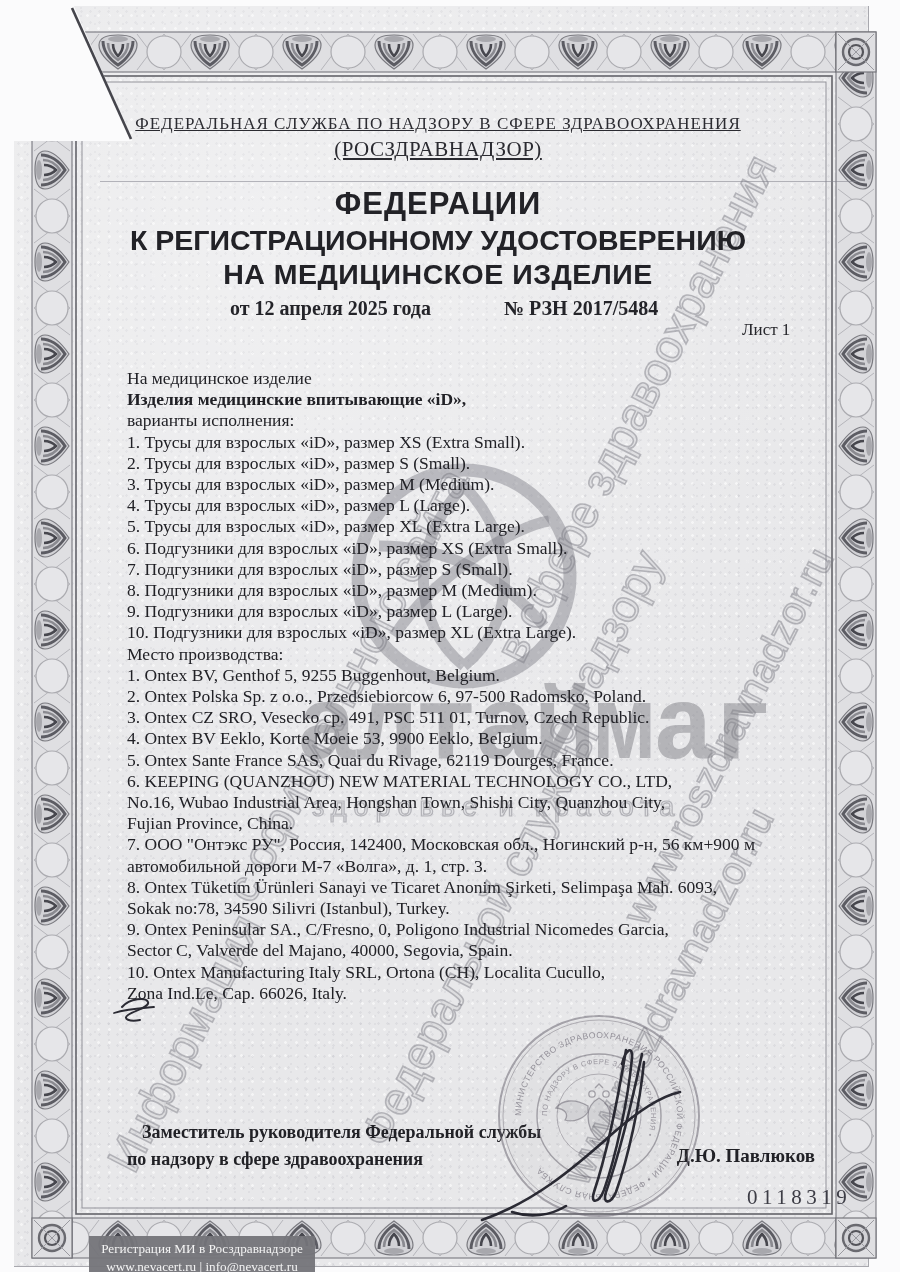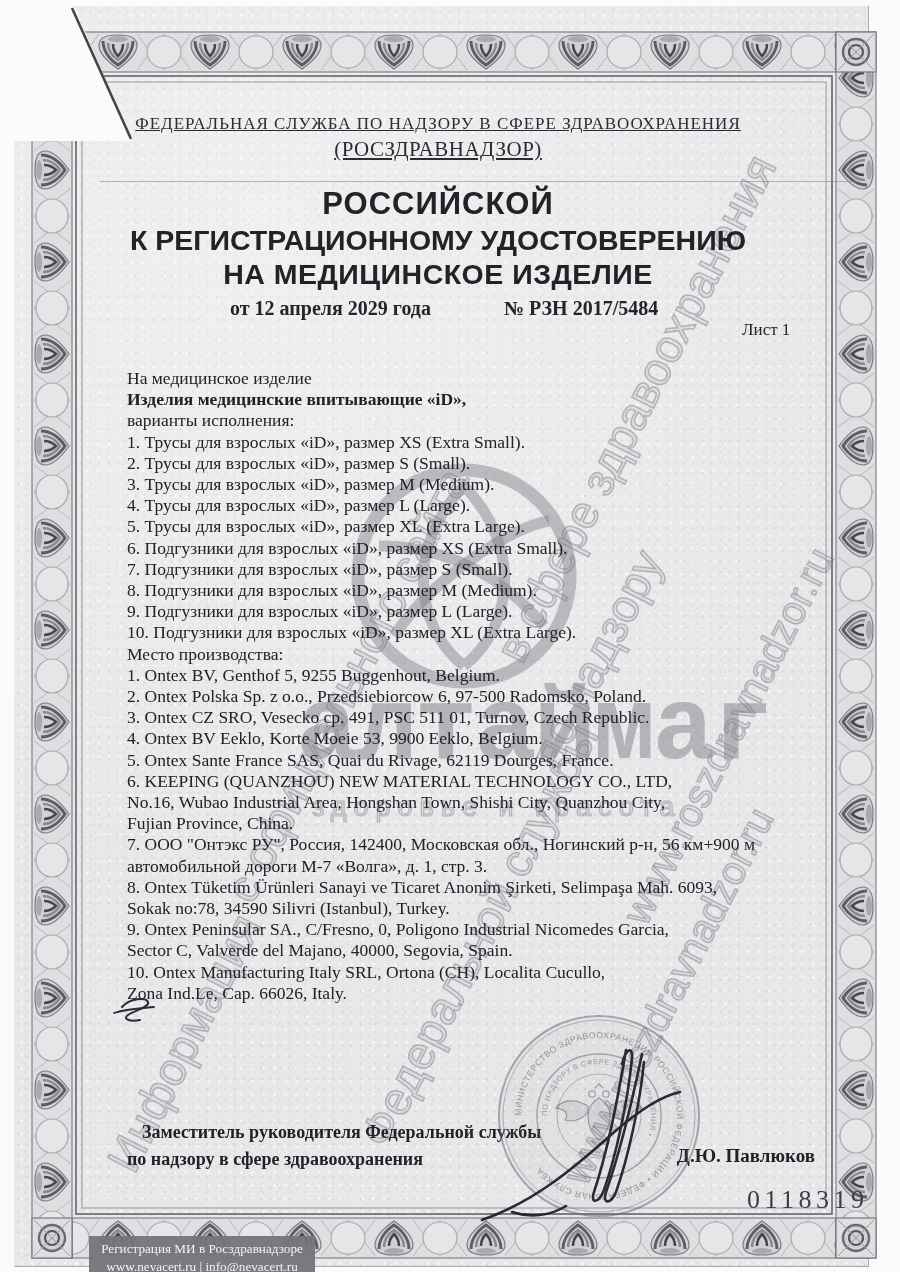--- a/index.html
+++ b/index.html
@@ -29,21 +29,21 @@
   .date{left:216px;top:291px;}
   .num{left:490px;top:291px;}
   .sheet{left:728px;top:314px;font-size:17px;font-weight:normal;z-index:3;}
   .bodytext{left:113px;top:362px;width:690px;z-index:3;font-size:17.5px;line-height:21.2px;color:#212126;}
   .bodytext .line{white-space:nowrap;}
   .bold{font-weight:bold;}
   .sig{z-index:3;font-weight:bold;font-size:18px;color:#212126;}
   .sig1{left:128px;top:1116px;}
   .sig2{left:113px;top:1143px;}
   .signame{left:612px;top:1139px;width:189px;text-align:right;font-size:19px;}
-  .serial{left:733px;top:1179px;z-index:4;font-size:26px;letter-spacing:4.5px;color:#3d3d46;}
+  .serial{left:733px;top:1179px;z-index:4;font-size:21px;letter-spacing:4.5px;color:#3d3d46;}
   
   .wm{position:absolute;z-index:2;white-space:nowrap;font-family:"Liberation Sans",sans-serif;
       transform-origin:0 0;transform:rotate(-63deg);font-size:46px;
       color:rgba(150,150,158,.13);-webkit-text-stroke:1.6px rgba(125,125,133,.48);}
   .wm.url{font-size:40px;}
   .shopname{left:282px;top:672px;z-index:2;font-family:Liberation Mono, monospace;font-weight:bold;
             font-size:104px;letter-spacing:-3px;color:rgba(128,128,134,.5);line-height:1;}
   .shoptag{left:298px;top:786px;z-index:2;font-family:"Liberation Sans",sans-serif;font-size:27px;
            letter-spacing:7px;color:rgba(160,160,168,.10);-webkit-text-stroke:1.2px rgba(130,130,138,.5);}
   
@@ -120,25 +120,25 @@
     </svg>
     <div class="abs shopname">алтаймаг</div>
     <div class="abs shoptag">здоровье и красота</div>
 
     <div class="abs org center">
       <div class="l1">ФЕДЕРАЛЬНАЯ СЛУЖБА ПО НАДЗОРУ В СФЕРЕ ЗДРАВООХРАНЕНИЯ</div>
       <div class="l2">(РОСЗДРАВНАДЗОР)</div>
     </div>
     <div class="abs rule"></div>
 
-    <div class="abs title t1 center">РОССИЙСКОЙ</div>
+    <div class="abs title t1 center">ФЕДЕРАЦИИ</div>
     <div class="abs title t2 center">К РЕГИСТРАЦИОННОМУ УДОСТОВЕРЕНИЮ</div>
     <div class="abs title t3 center">НА МЕДИЦИНСКОЕ ИЗДЕЛИЕ</div>
 
-    <div class="abs meta date">от  12 апреля 2029 года</div>
+    <div class="abs meta date">от  12 апреля 2025 года</div>
     <div class="abs meta num">№  РЗН 2017/5484</div>
     <div class="abs sheet">Лист  1</div>
 
     <div class="abs bodytext">
       <div class="line">На медицинское изделие</div>
       <div class="line bold">Изделия медицинские впитывающие «iD»,</div>
       <div class="line">варианты исполнения:</div>
       <div>
           <div class="line">1. Трусы для взрослых «iD», размер XS (Extra Small).</div>
           <div class="line">2. Трусы для взрослых «iD», размер S (Small).</div>

